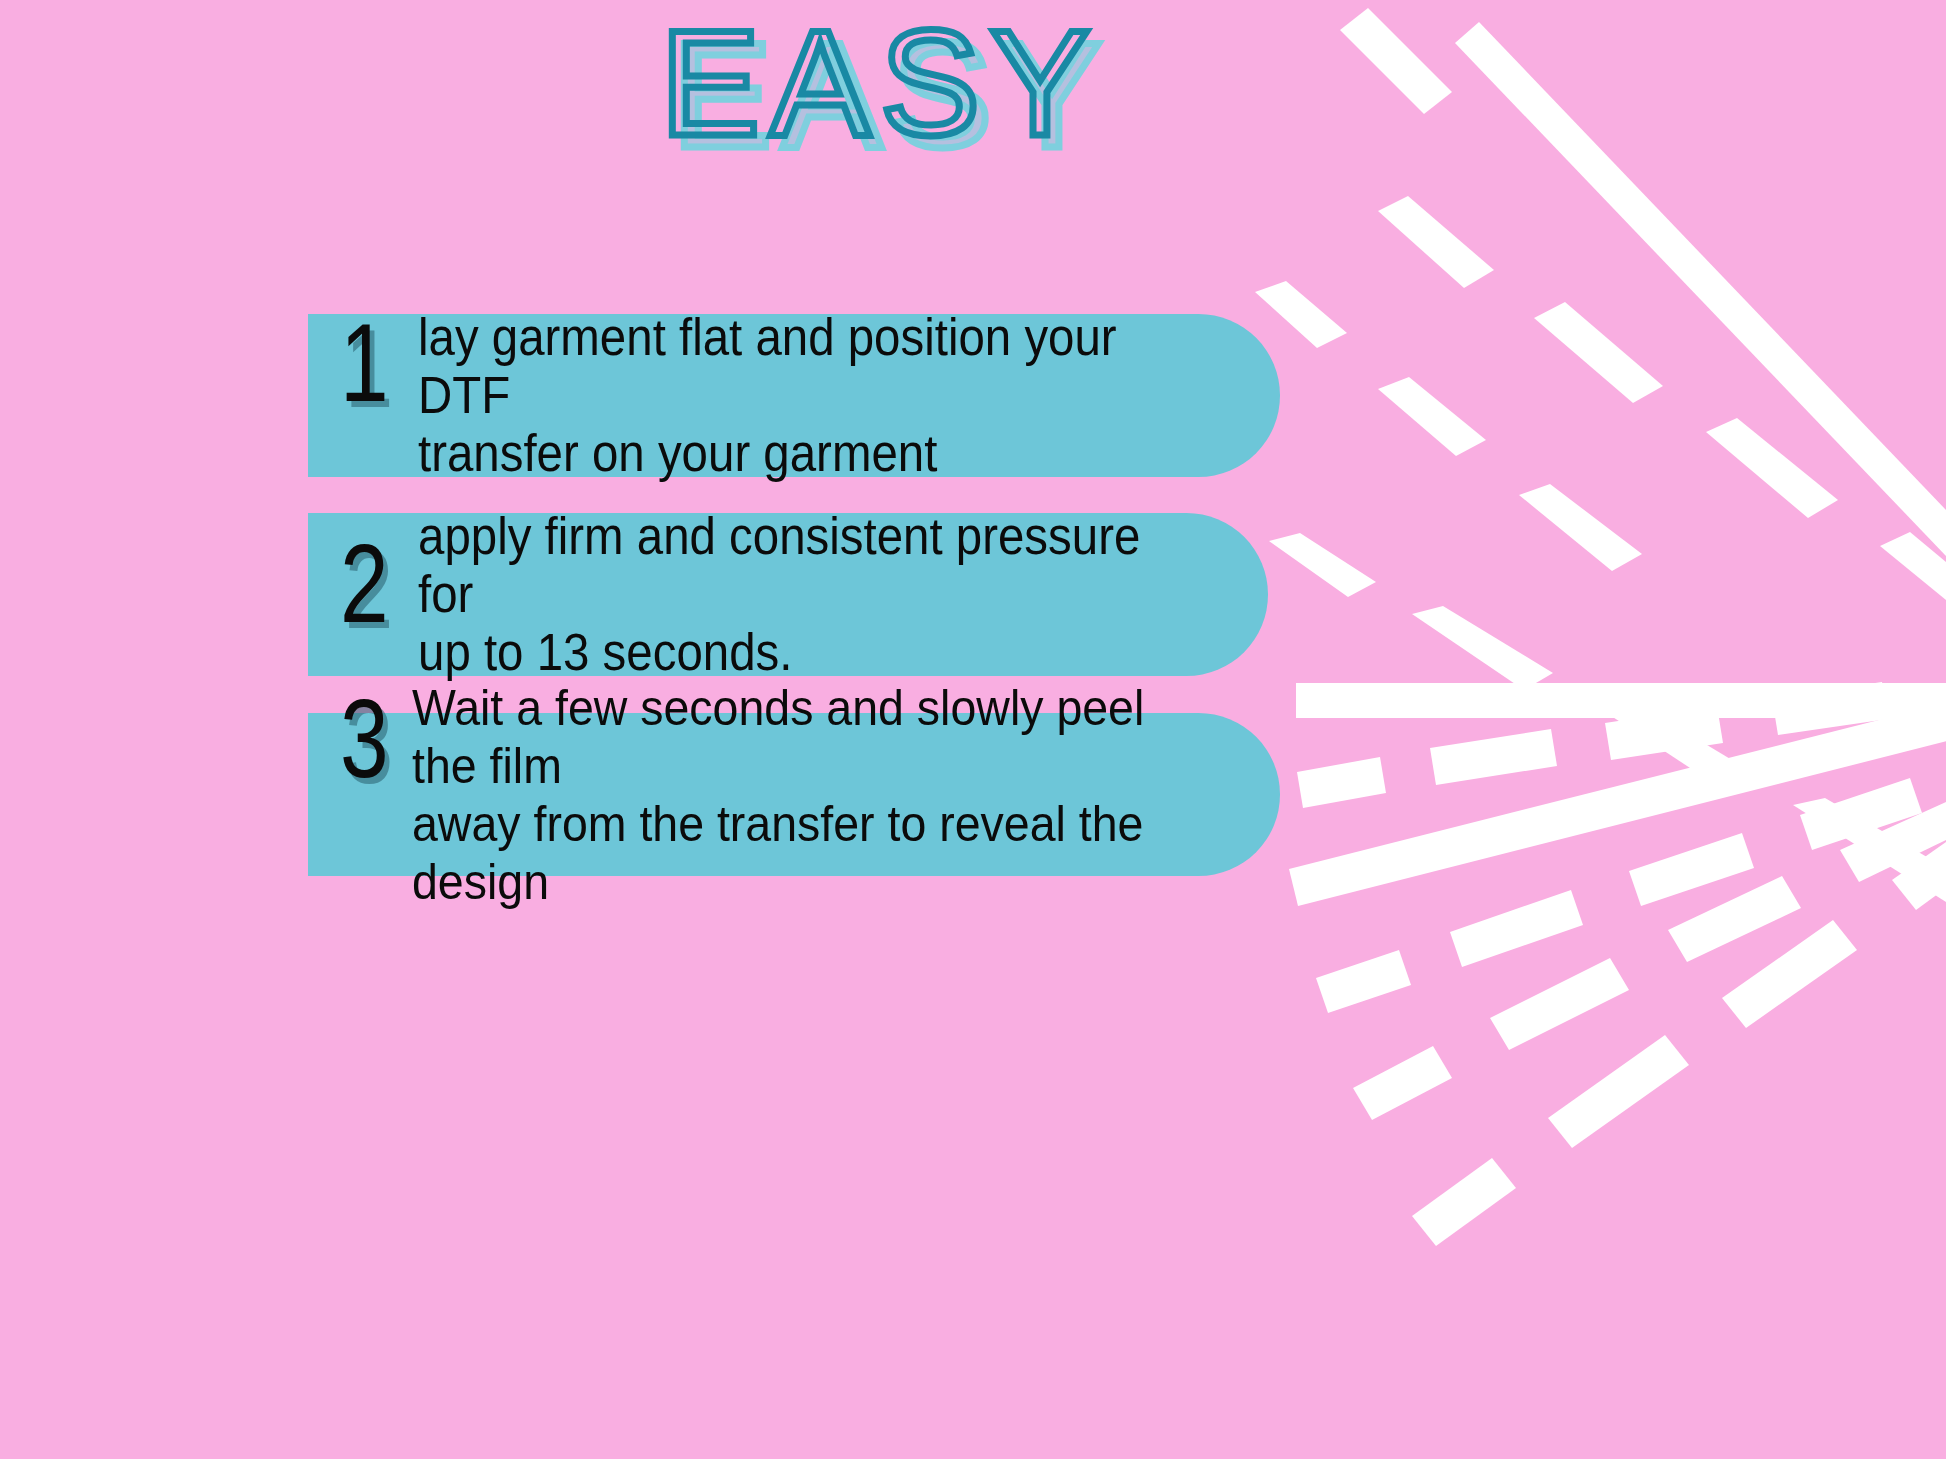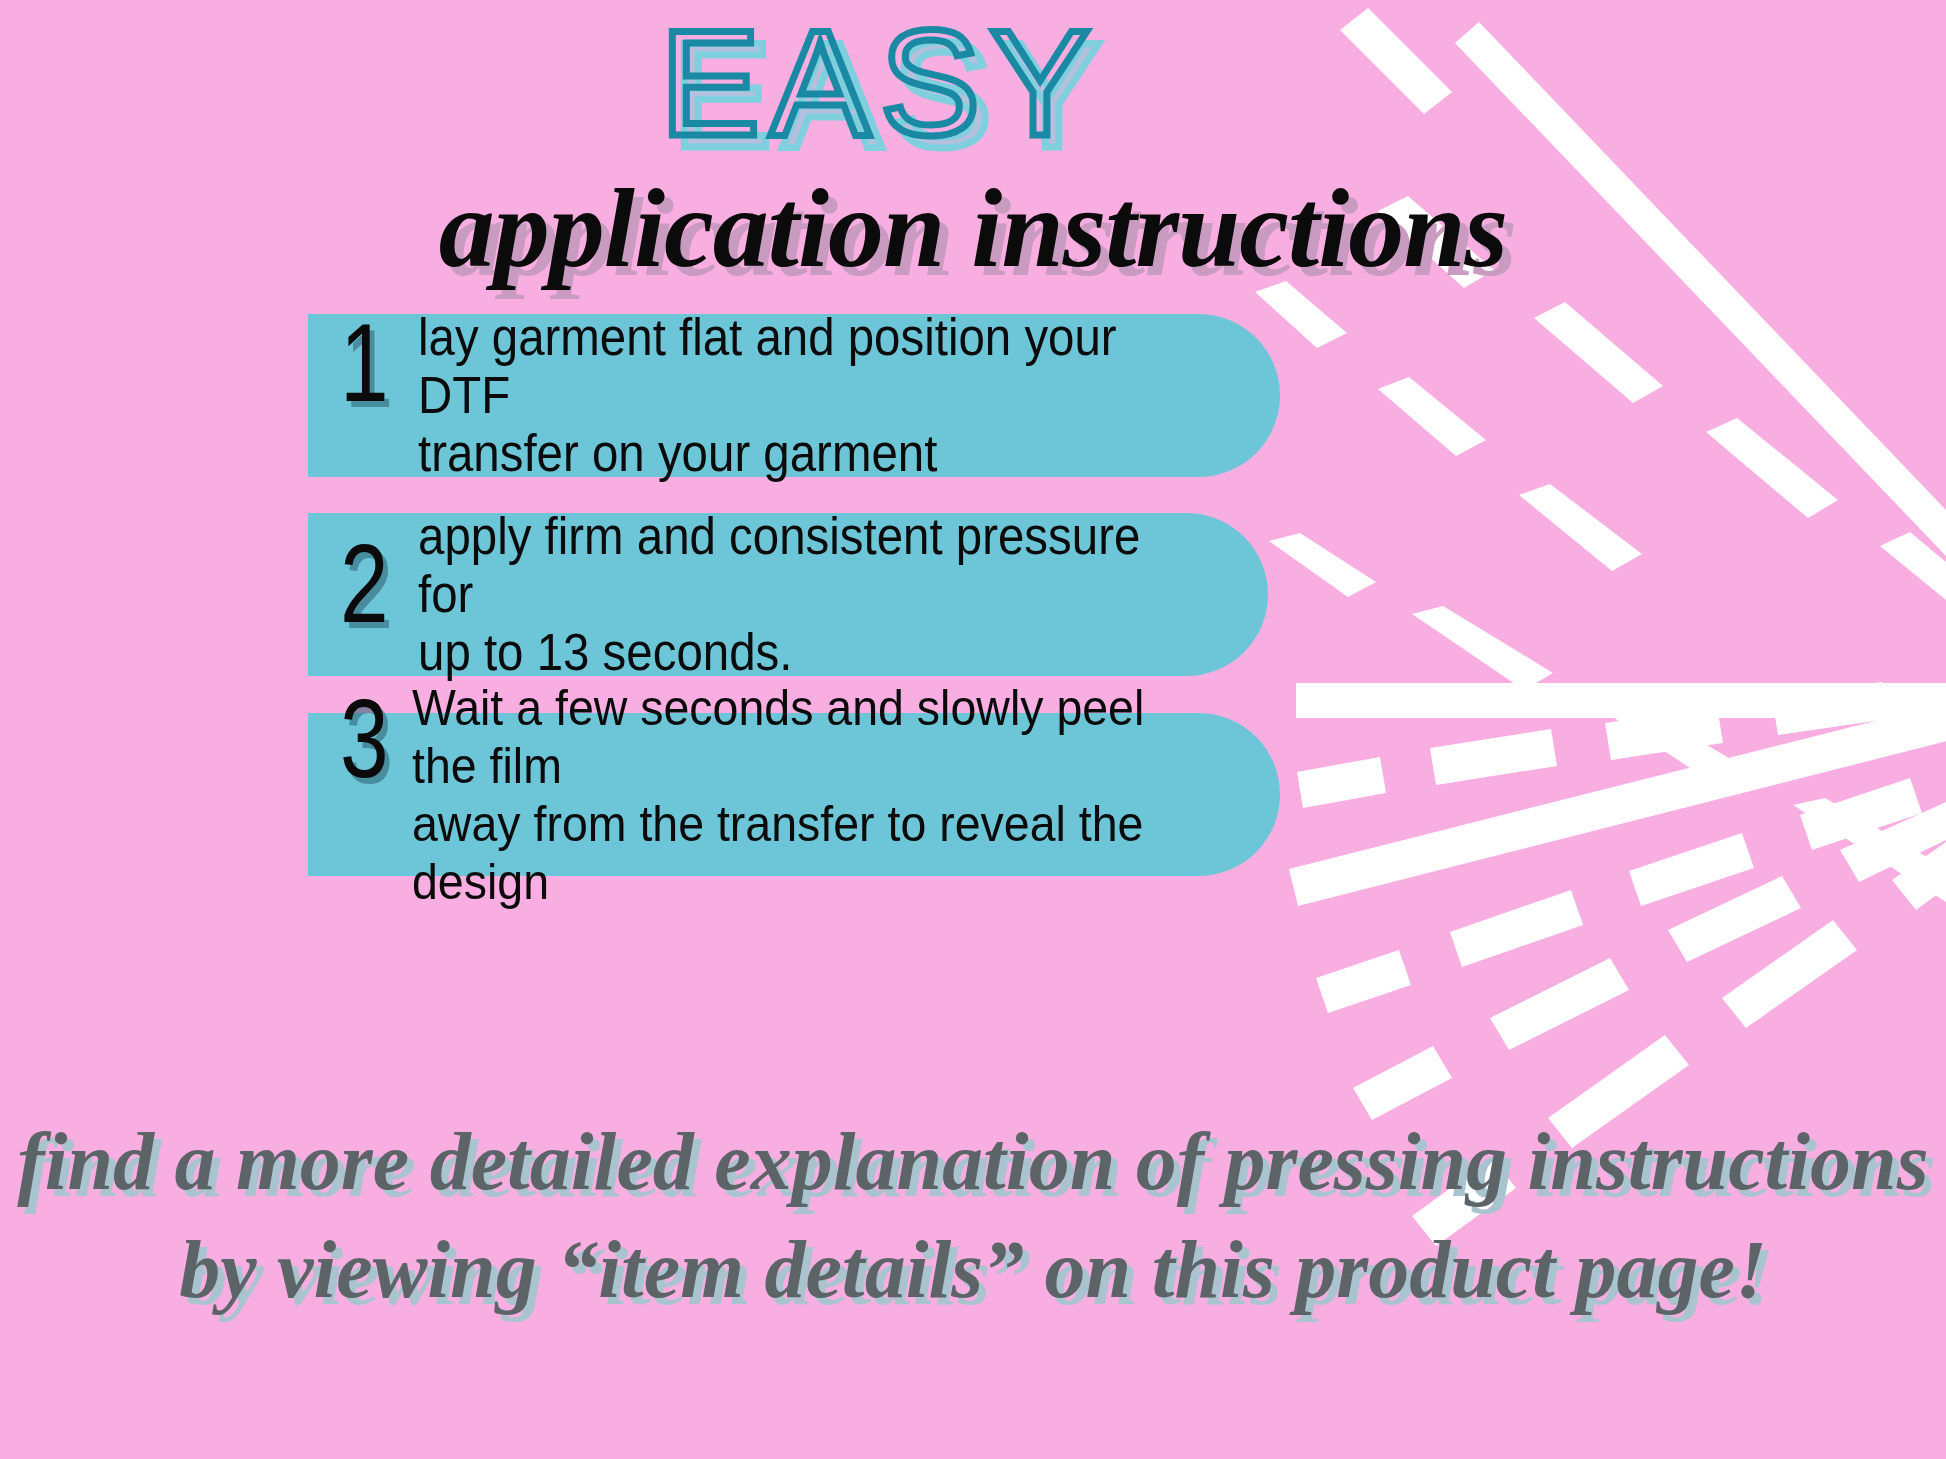--- a/index.html
+++ b/index.html
@@ -157,21 +157,20 @@
   </svg>
 
   <div class="title-wrap">
     <span class="easy">
       <span class="shadow2">EASY</span>
       <span class="shadow">EASY</span>
       <span class="front">EASY</span>
     </span>
   </div>
 
-  <div class="script-head">application instructions</div>
 
   <div class="pill pill-1">
     <div class="pill-inner">
       <div class="pill-num">1</div>
       <div class="pill-text">lay garment flat and position your DTF
 transfer on your garment</div>
     </div>
   </div>
 
   <div class="pill pill-2">
@@ -183,18 +182,14 @@
   </div>
 
   <div class="pill pill-3">
     <div class="pill-inner">
       <div class="pill-num">3</div>
       <div class="pill-text">Wait a few seconds and slowly peel the film
 away from the transfer to reveal the design</div>
     </div>
   </div>
 
-  <div class="caption">
-    <span>find a more detailed explanation of pressing instructions</span>
-    <span class="l2">by viewing “item details” on this product page!</span>
-  </div>
 
 </div>
 
 </body></html>

